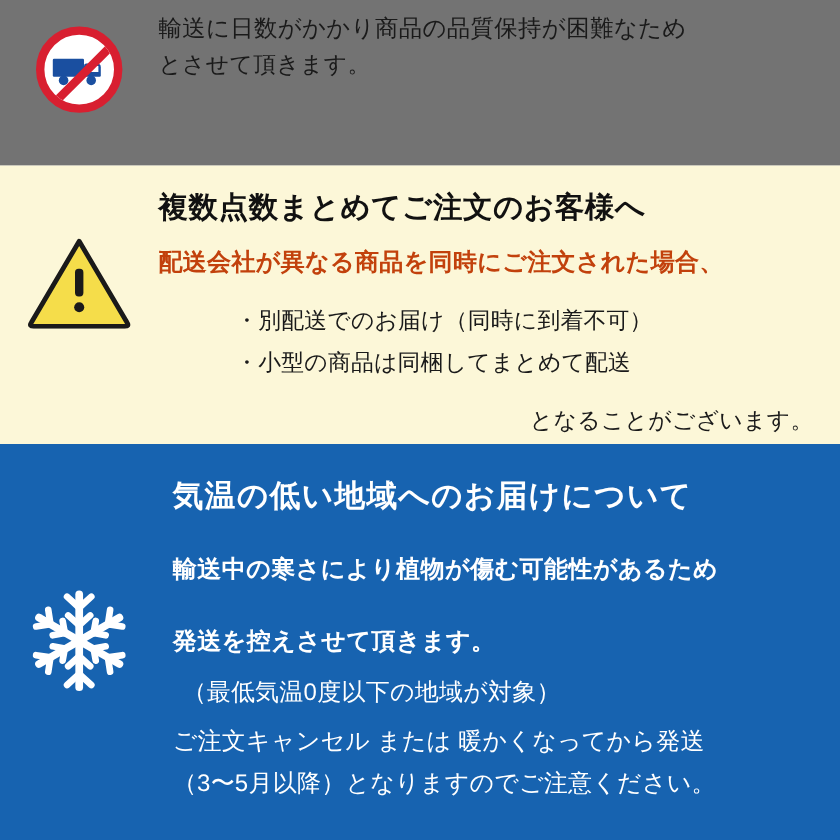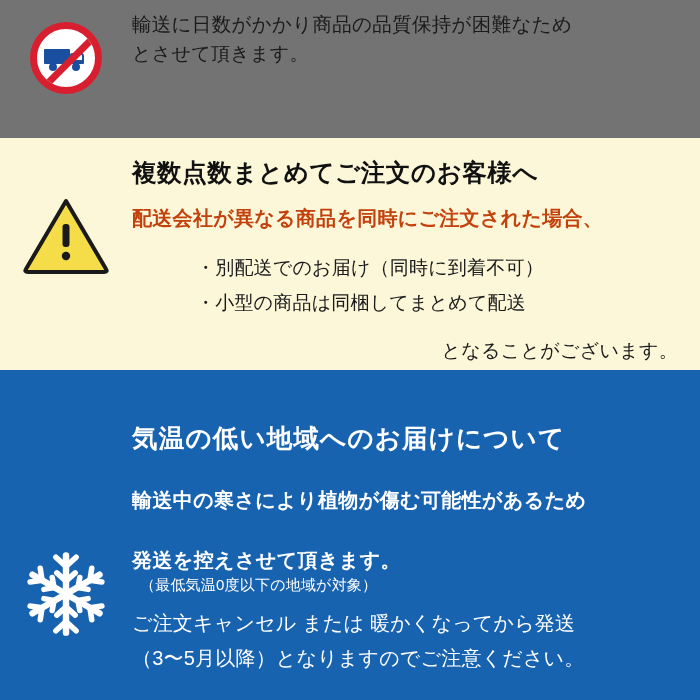--- a/index.html
+++ b/index.html
@@ -195,22 +195,23 @@
     width: 86px;
     height: 76px;
   }
   .warn svg { display: block; }
 
   
   .sec-cold {
     background: #1763b0;
     flex: 1;
     display: flex;
-    align-items: center;
-    box-sizing: border-box;
+    align-items: flex-start;
+    box-sizing: border-box;
+    gap: 12px;
   }
   .icon-col-3 {
     width: 132px;
     min-width: 132px;
     display: flex;
     align-items: flex-start;
     justify-content: center;
     padding-top: 118px;
     box-sizing: border-box;
   }
@@ -227,23 +228,23 @@
     margin-bottom: 22px;
   }
   .cd-p1 {
     font-size: 20px;
     font-weight: bold;
     letter-spacing: 0.4px;
     line-height: 1.55;
     margin-top: 29px;
   }
   .cd-note {
-    font-size: 15px;
+    font-size: 20px;
     letter-spacing: 0.2px;
-    margin-top: 0;
+    margin-top: 12px;
     padding-left: 8px;
   }
   .cd-p2 {
     font-size: 20px;
     letter-spacing: 0.2px;
     line-height: 1.65;
     margin-top: 12px;
   }
 
   .snow {

